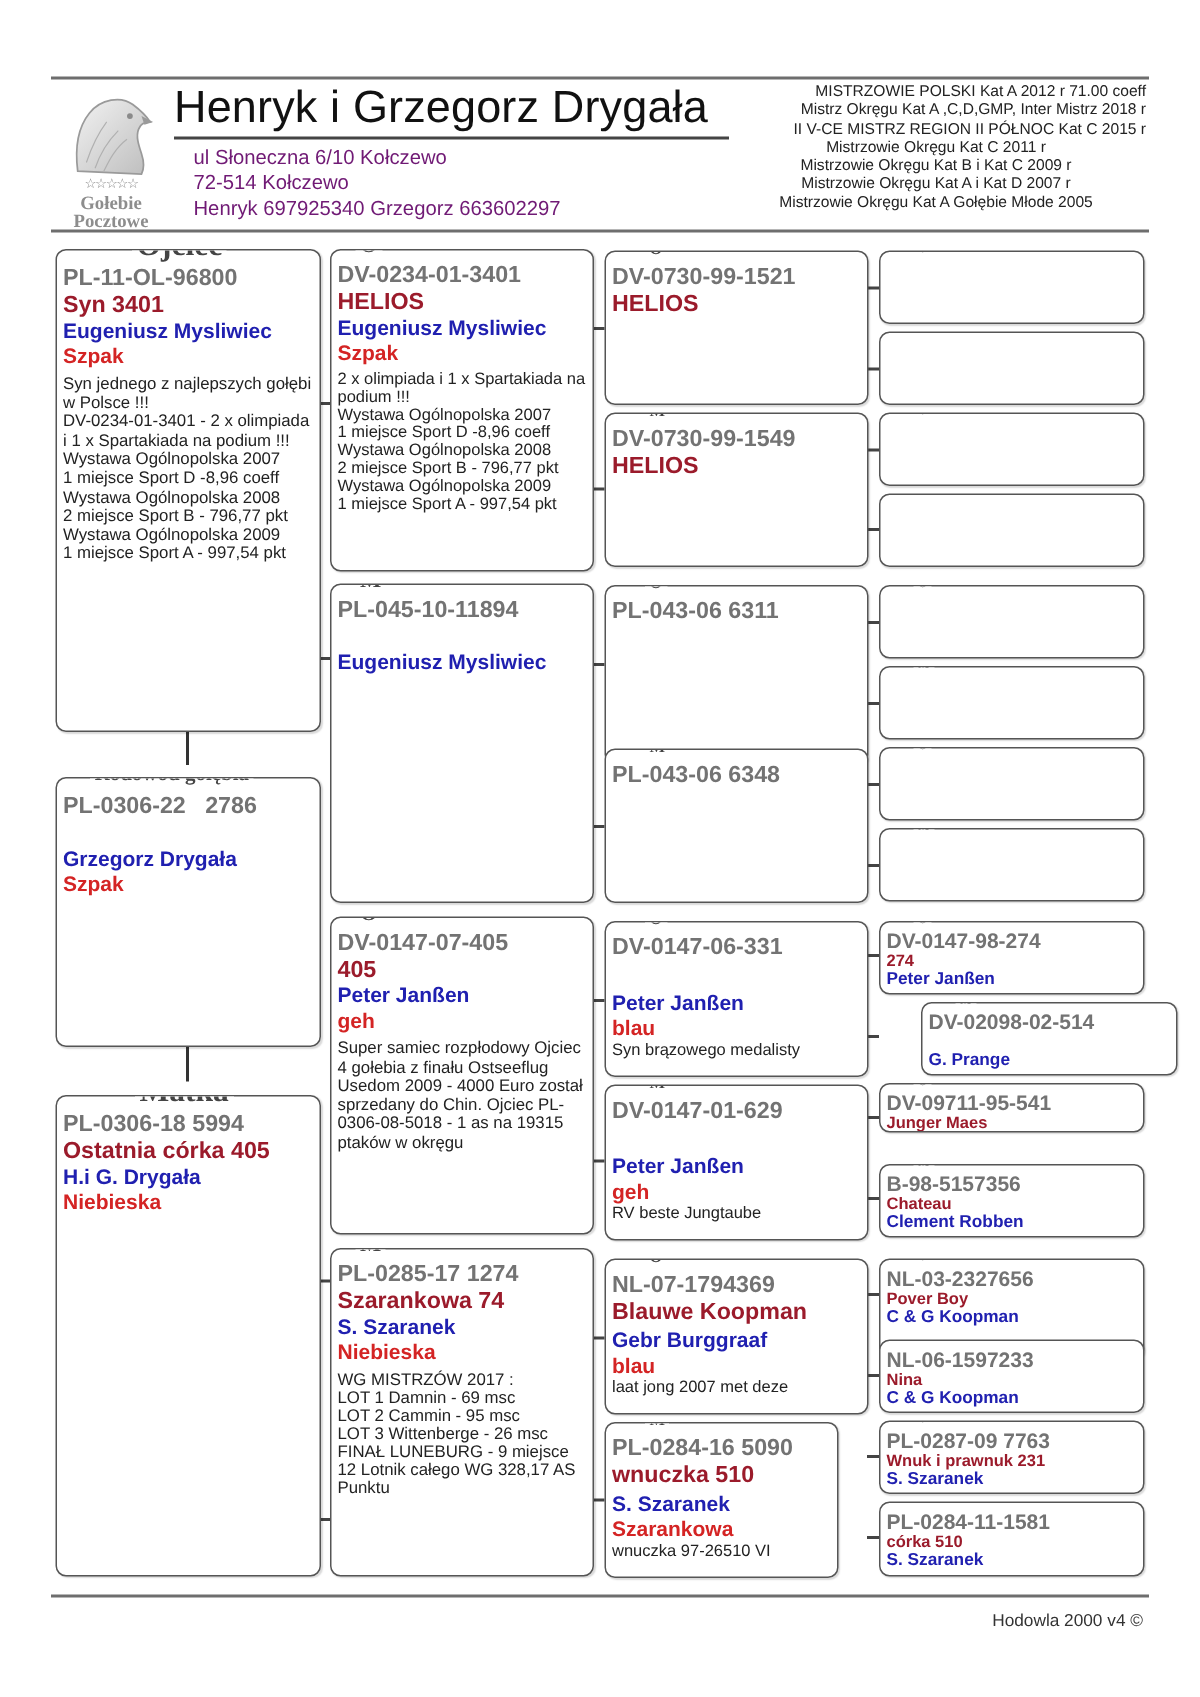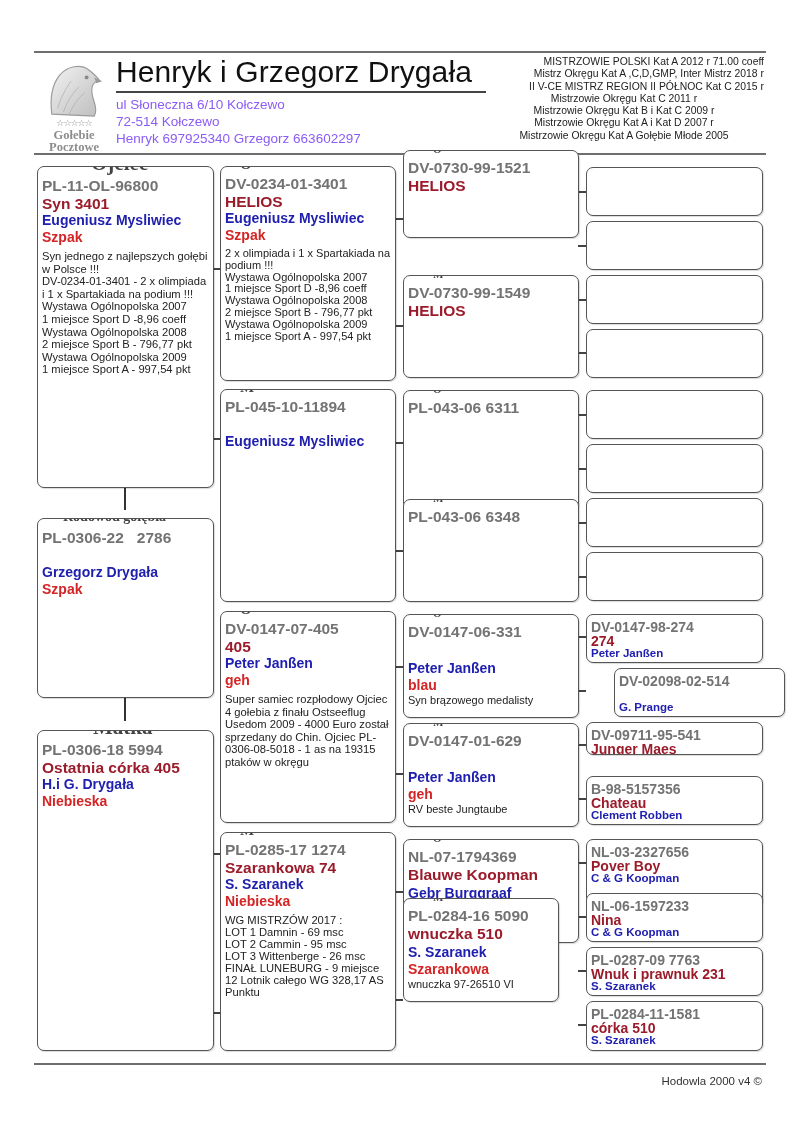--- a/index.html
+++ b/index.html
@@ -7,21 +7,21 @@
   body { position: relative; font-family: "Liberation Sans", "DejaVu Sans", sans-serif; color: #1a1a1a; }
   .hr { position: absolute; left: 34px; width: 732px; height: 2px; background: #6e6e6e; }
   .logo { position: absolute; left: 34px; top: 56px; width: 80px; height: 96px; }
   .logo-head { position: absolute; left: 12px; top: 4px; width: 58px; height: 58px; }
   .logo-stars { position: absolute; left: 0; top: 62px; width: 80px; text-align: center; font-size: 9px; color: #8a8a8a; letter-spacing: -1px; font-family: "DejaVu Sans", sans-serif; }
   .logo-t1, .logo-t2 { position: absolute; left: 0; width: 80px; text-align: center; font-family: "Liberation Serif", "DejaVu Serif", serif; font-weight: bold; color: #8d8d8d; font-size: 12.5px; }
   .logo-t1 { top: 72px; }
   .logo-t2 { top: 84px; }
   .title { position: absolute; left: 116px; top: 55px; font-size: 30px; font-weight: normal; color: #111; letter-spacing: 0.1px; white-space: nowrap; }
   .title-ul { position: absolute; left: 116px; top: 91px; width: 370px; height: 2px; background: #444; }
-  .addr { position: absolute; left: 116px; font-size: 13.5px; color: #8b5cf6; white-space: nowrap; }
+  .addr { position: absolute; left: 129px; font-size: 13.5px; color: #701a75; white-space: nowrap; }
   .titles { position: absolute; left: 484px; top: 56px; width: 280px; text-align: center; font-size: 10.4px; line-height: 12.3px; color: #222; white-space: nowrap; }
   .titles div:nth-child(1), .titles div:nth-child(2), .titles div:nth-child(3) { text-align: right; }
 
   .box { position: absolute; border: 1.5px solid #555; border-radius: 7px; background: #fff; box-shadow: 1px 1px 1px rgba(0,0,0,0.15); padding: 8px 4px 2px 4px; overflow: hidden; }
   .lbl { position: absolute; background: #fff; font-family: "Liberation Serif", "DejaVu Serif", serif; font-weight: bold; color: #444; padding: 0 3px; line-height: 1; white-space: nowrap; }
   .lbl.big { font-size: 21px; top: -14px; }
   .lbl.mid { font-size: 15px; top: -10px; }
   .lbl.sm { font-size: 11px; top: -7px; }
   .lbl.xs { font-size: 8px; top: -6px; }
   .lbl.hd { font-size: 14px; top: -9px; }
@@ -39,21 +39,21 @@
   .c1 .desc, .c2 .desc { font-size: 11.2px; line-height: 12.6px; margin-top: 4px; }
 
   .c3 .ring { font-size: 15.5px; line-height: 18px; }
   .c3 .name { font-size: 15.5px; line-height: 18px; }
   .c3 .owner { font-size: 14px; line-height: 18px; }
   .c3 .color { font-size: 14px; line-height: 17px; }
   .c3 .desc { font-size: 11px; line-height: 13px; }
 
   .c4 { padding: 5px 4px 1px 4px; }
   .c4 .ring { font-size: 14px; line-height: 15px; }
-  .c4 .name { font-size: 14px; line-height: 12px; }
+  .c4 .name { font-size: 11px; line-height: 12px; }
   .c4 .owner { font-size: 11.5px; line-height: 13px; }
 
   .gap { height: 12px; }
   .c4 .gap { height: 12px; }
   .vline { position: absolute; width: 2px; background: #333; }
   .hline { position: absolute; height: 1.5px; background: #444; }
   .footer { position: absolute; right: 38px; top: 1075px; font-size: 11.5px; color: #333; }
 </style>
 </head>
 <body>
@@ -201,21 +201,21 @@
   <div class="owner">S. Szaranek</div>
   <div class="color">Niebieska</div>
   <div class="desc" style="white-space:pre-line; line-height:12px;">WG MISTRZÓW 2017 :
 LOT 1 Damnin - 69 msc
 LOT 2 Cammin - 95 msc
 LOT 3 Wittenberge - 26 msc
 FINAŁ LUNEBURG - 9 miejsce
 12 Lotnik całego WG 328,17 AS Punktu</div>
 </div>
 
-<div class="box c3" style="left:403px; top:150px; width:176px; height:88px;">
+<div class="box c3" style="left:403px; top:167px; width:176px; height:103px;">
   <span class="lbl sm" style="left:26px;">O</span>
   <div class="ring">DV-0730-99-1521</div>
   <div class="name">HELIOS</div>
 </div>
 <div class="box c3" style="left:403px; top:275px; width:176px; height:103px;">
   <span class="lbl sm" style="left:26px;">M</span>
   <div class="ring">DV-0730-99-1549</div>
   <div class="name">HELIOS</div>
 </div>
 <div class="box c3" style="left:403px; top:390px; width:176px; height:120px;">
@@ -243,21 +243,21 @@
   <div class="desc">RV beste Jungtaube</div>
 </div>
 <div class="box c3" style="left:403px; top:839px; width:176px; height:104px;">
   <span class="lbl sm" style="left:26px;">O</span>
   <div class="ring">NL-07-1794369</div>
   <div class="name">Blauwe Koopman</div>
   <div class="owner">Gebr Burggraaf</div>
   <div class="color">blau</div>
   <div class="desc">laat jong 2007 met deze</div>
 </div>
-<div class="box c3" style="left:403px; top:898px; width:156px; height:104px;">
+<div class="box c3" style="left:403px; top:948px; width:156px; height:104px;">
   <span class="lbl sm" style="left:26px;">M</span>
   <div class="ring">PL-0284-16 5090</div>
   <div class="name">wnuczka 510</div>
   <div class="owner">S. Szaranek</div>
   <div class="color">Szarankowa</div>
   <div class="desc">wnuczka 97-26510 VI</div>
 </div>
 
 <div class="box c4" style="left:586px; top:167px; width:177px; height:49px;">
   <span class="lbl xs" style="left:22px;">O</span>

